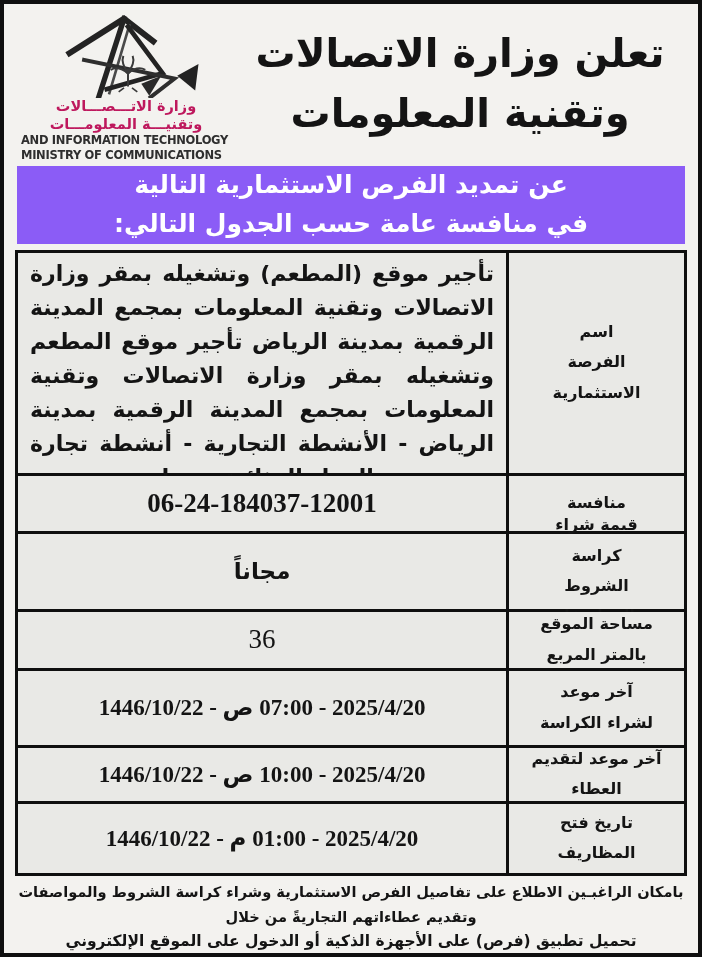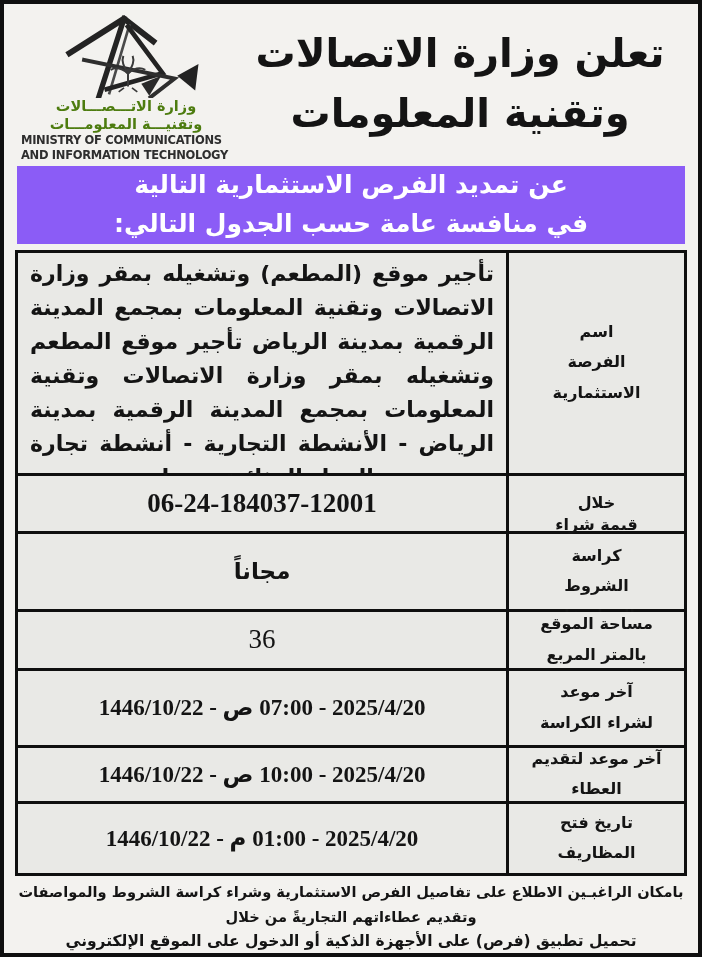--- a/index.html
+++ b/index.html
@@ -12,21 +12,21 @@
     border:4px solid #0f0f0f;
     padding:6px 7px 0 7px;
     display:flex; flex-direction:column;
     overflow:hidden;
   }
 
   
   .header { height:152px; display:flex; flex-direction:row; align-items:stretch; }
   .logo { width:218px; padding:2px 0 0 12px; display:flex; flex-direction:column; align-items:center; }
   .logo svg { display:block; }
-  .logo-ar { font-size:14.5px; font-weight:bold; color:#4d7c0f; line-height:1.2; width:200px; text-align:center; }
+  .logo-ar { font-size:14.5px; font-weight:bold; color:#be185d; line-height:1.2; width:200px; text-align:center; }
   .logo-en { font-size:11.5px; font-weight:bold; color:#2e2e2e; line-height:1.25; width:210px; text-align:left; letter-spacing:-0.3px; }
   .title {
     flex:1; display:flex; align-items:center; justify-content:center;
     font-size:40px; font-weight:bold; line-height:1.5;
     text-align:center; white-space:pre-line; padding-bottom:6px;
   }
 
   
   .banner {
     margin:4px 6px 0 6px; height:86px;
@@ -89,40 +89,40 @@
           <path d="M118 92 C108 84 99 83 92 87"></path>
           <path d="M118 92 C128 84 137 83 144 87"></path>
           <path d="M118 92 C111 81 108 74 111 66"></path>
           <path d="M118 92 C125 81 128 74 125 66"></path>
           <path d="M112 114 L104 120 M124 114 L132 120" stroke-width="2.5"></path>
         </g>
         <circle cx="118" cy="89" r="4" fill="#3a3a3a"></circle>
       </svg>
       <div class="logo-ar" dir="rtl">وزارة الاتـــصـــالات</div>
       <div class="logo-ar" dir="rtl">وتقنيـــة المعلومـــات</div>
+      <div class="logo-en">AND INFORMATION TECHNOLOGY</div>
       <div class="logo-en">MINISTRY OF COMMUNICATIONS</div>
-      <div class="logo-en">AND INFORMATION TECHNOLOGY</div>
     </div>
     <div class="title" dir="rtl">تعلن وزارة الاتصالات
 وتقنية المعلومات</div>
   </div>
 
   <div class="banner" dir="rtl">عن تمديد الفرص الاستثمارية التالية
 في منافسة عامة حسب الجدول التالي:</div>
 
   <div class="tbl">
 
     <div class="row r1">
       <div class="cell lbl">اسم
 الفرصة الاستثمارية</div>
       <div class="cell val-name">تأجير موقع (المطعم) وتشغيله بمقر وزارة الاتصالات وتقنية المعلومات بمجمع المدينة الرقمية بمدينة الرياض تأجير موقع المطعم وتشغيله بمقر وزارة الاتصالات وتقنية المعلومات بمجمع المدينة الرقمية بمدينة الرياض - الأنشطة التجارية - أنشطة تجارة المواد الغذائية - محل</div>
     </div>
 
     <div class="row r2">
-      <div class="cell lbl">خلال</div>
+      <div class="cell lbl">منافسة</div>
       <div class="cell val-serif-bold">06-24-184037-12001</div>
     </div>
 
     <div class="row r3">
       <div class="cell lbl">قيمة شراء كراسة
 الشروط والمواصفات</div>
       <div class="cell val-free" dir="rtl">مجاناً</div>
     </div>
 
     <div class="row r4">

